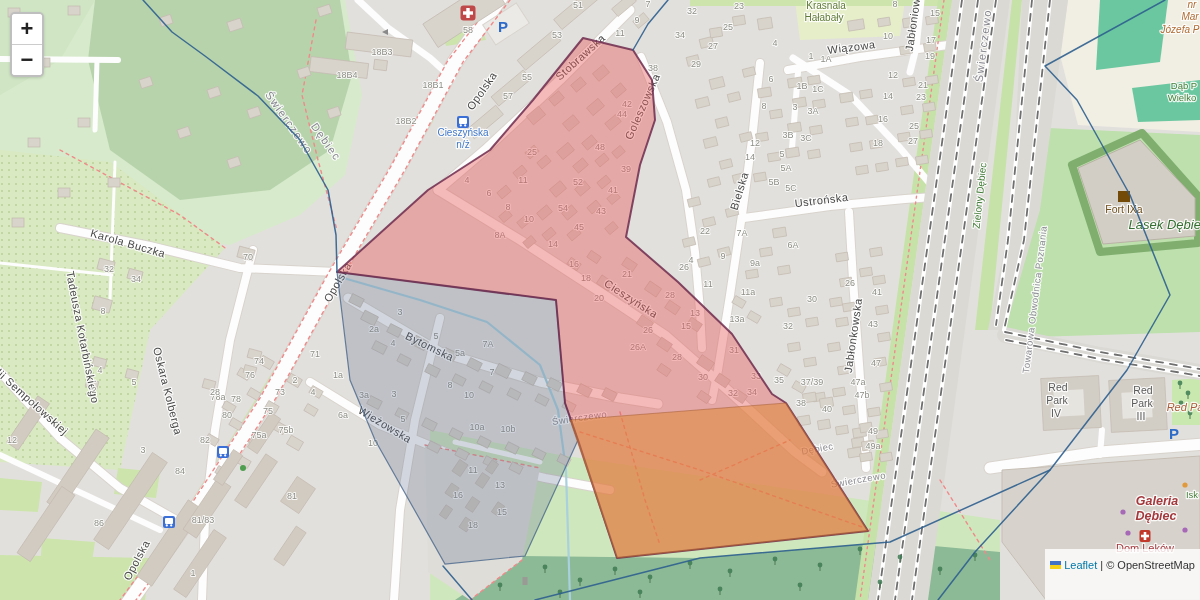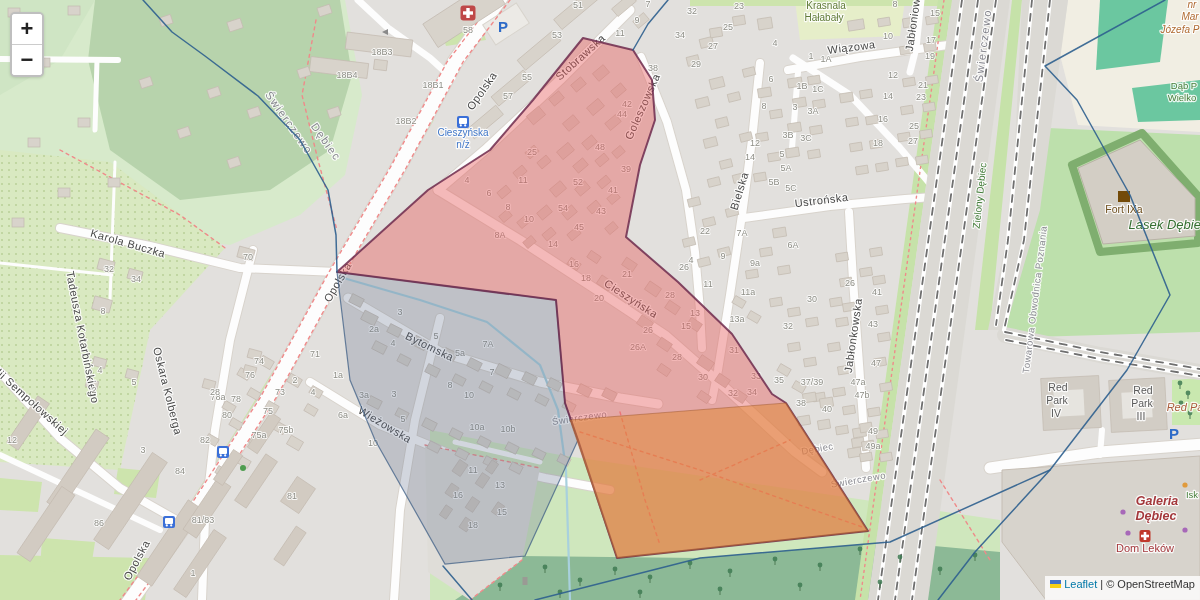--- a/index.html
+++ b/index.html
@@ -23,22 +23,22 @@
   .t-mall{font-size:12.5px;fill:#a4383c;font-style:italic;font-weight:bold}
   .t-pharm{font-size:11px;fill:#a4383c}
   .t-transit{font-size:10px;fill:#4077c8}
   .t-fort{font-size:10.5px;fill:#6e4f1e}
   
   .zoom-ctl{position:absolute;top:12px;left:10px;border:2px solid rgba(0,0,0,.25);
     border-radius:5px;background:#fff;overflow:hidden;box-shadow:0 1px 3px rgba(0,0,0,.15);}
   .zoom-btn{display:block;width:30px;height:30px;line-height:30px;text-align:center;
     font-size:22px;font-weight:bold;color:#222;background:#fff;cursor:pointer;user-select:none;}
   .zoom-btn:first-child{border-bottom:1px solid #ccc;}
-  .attrib{position:absolute;right:0;bottom:0;height:24px;line-height:17px;
-    background:rgba(255,255,255,.8);font-size:11px;padding:0 5px;color:#333;}
+  .attrib{position:absolute;right:0;bottom:0;height:35px;line-height:17px;
+    background:rgba(255,255,255,.8);font-size:11px;padding:8px 5px;color:#333;}
   .attrib a{text-decoration:none;}
   .lf-link{color:#0078A8;}
   .flag{display:inline-block;width:11px;height:8px;vertical-align:baseline;margin-right:3px;}
   .flag .fb{display:block;width:11px;height:4px;background:#4272c8;}
   .flag .fy{display:block;width:11px;height:4px;background:#f7d117;}
 </style>
 </head>
 <body>
 
 <div class="map-root">

